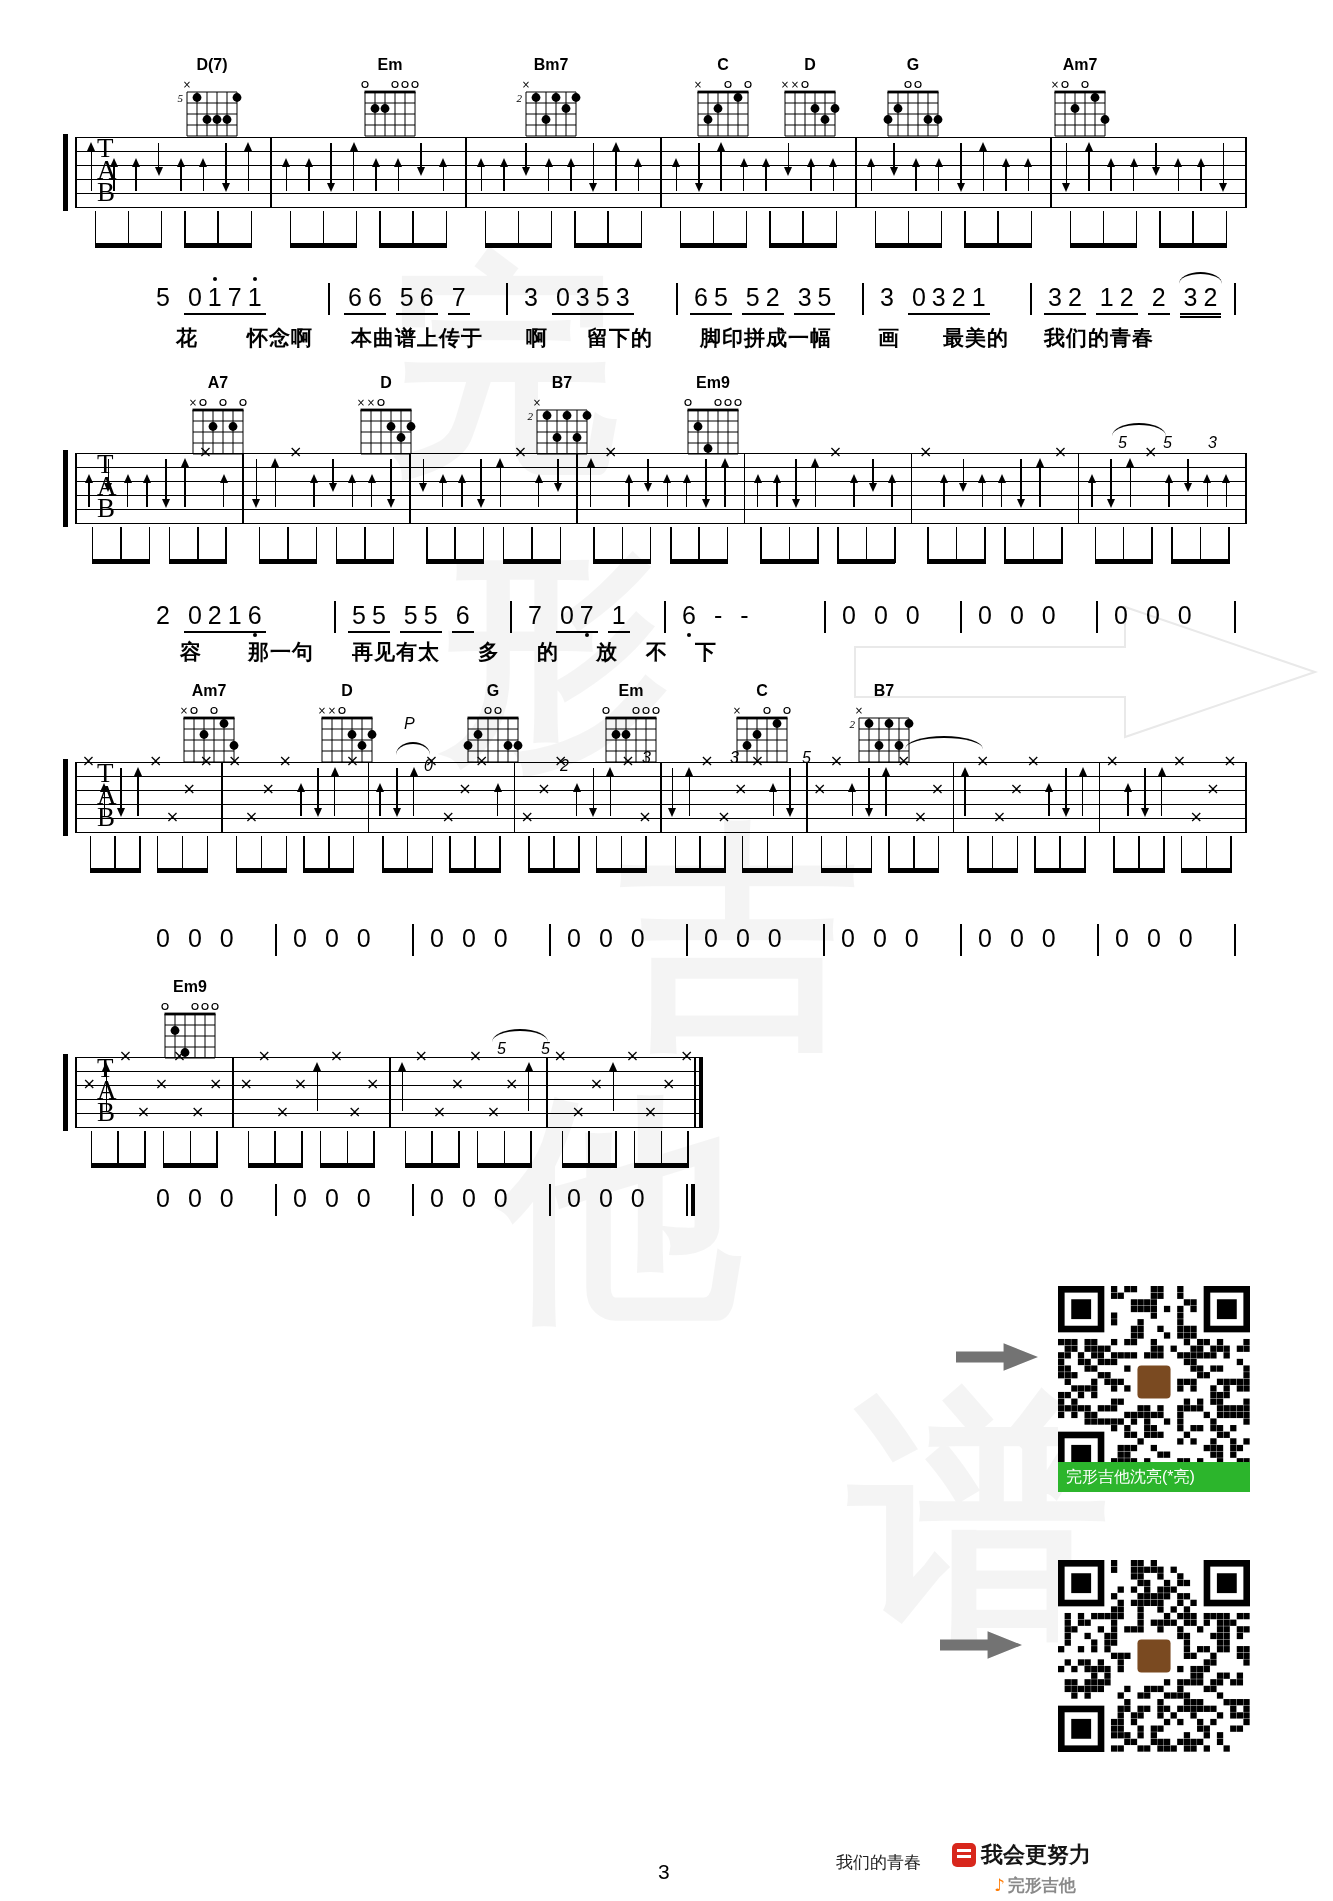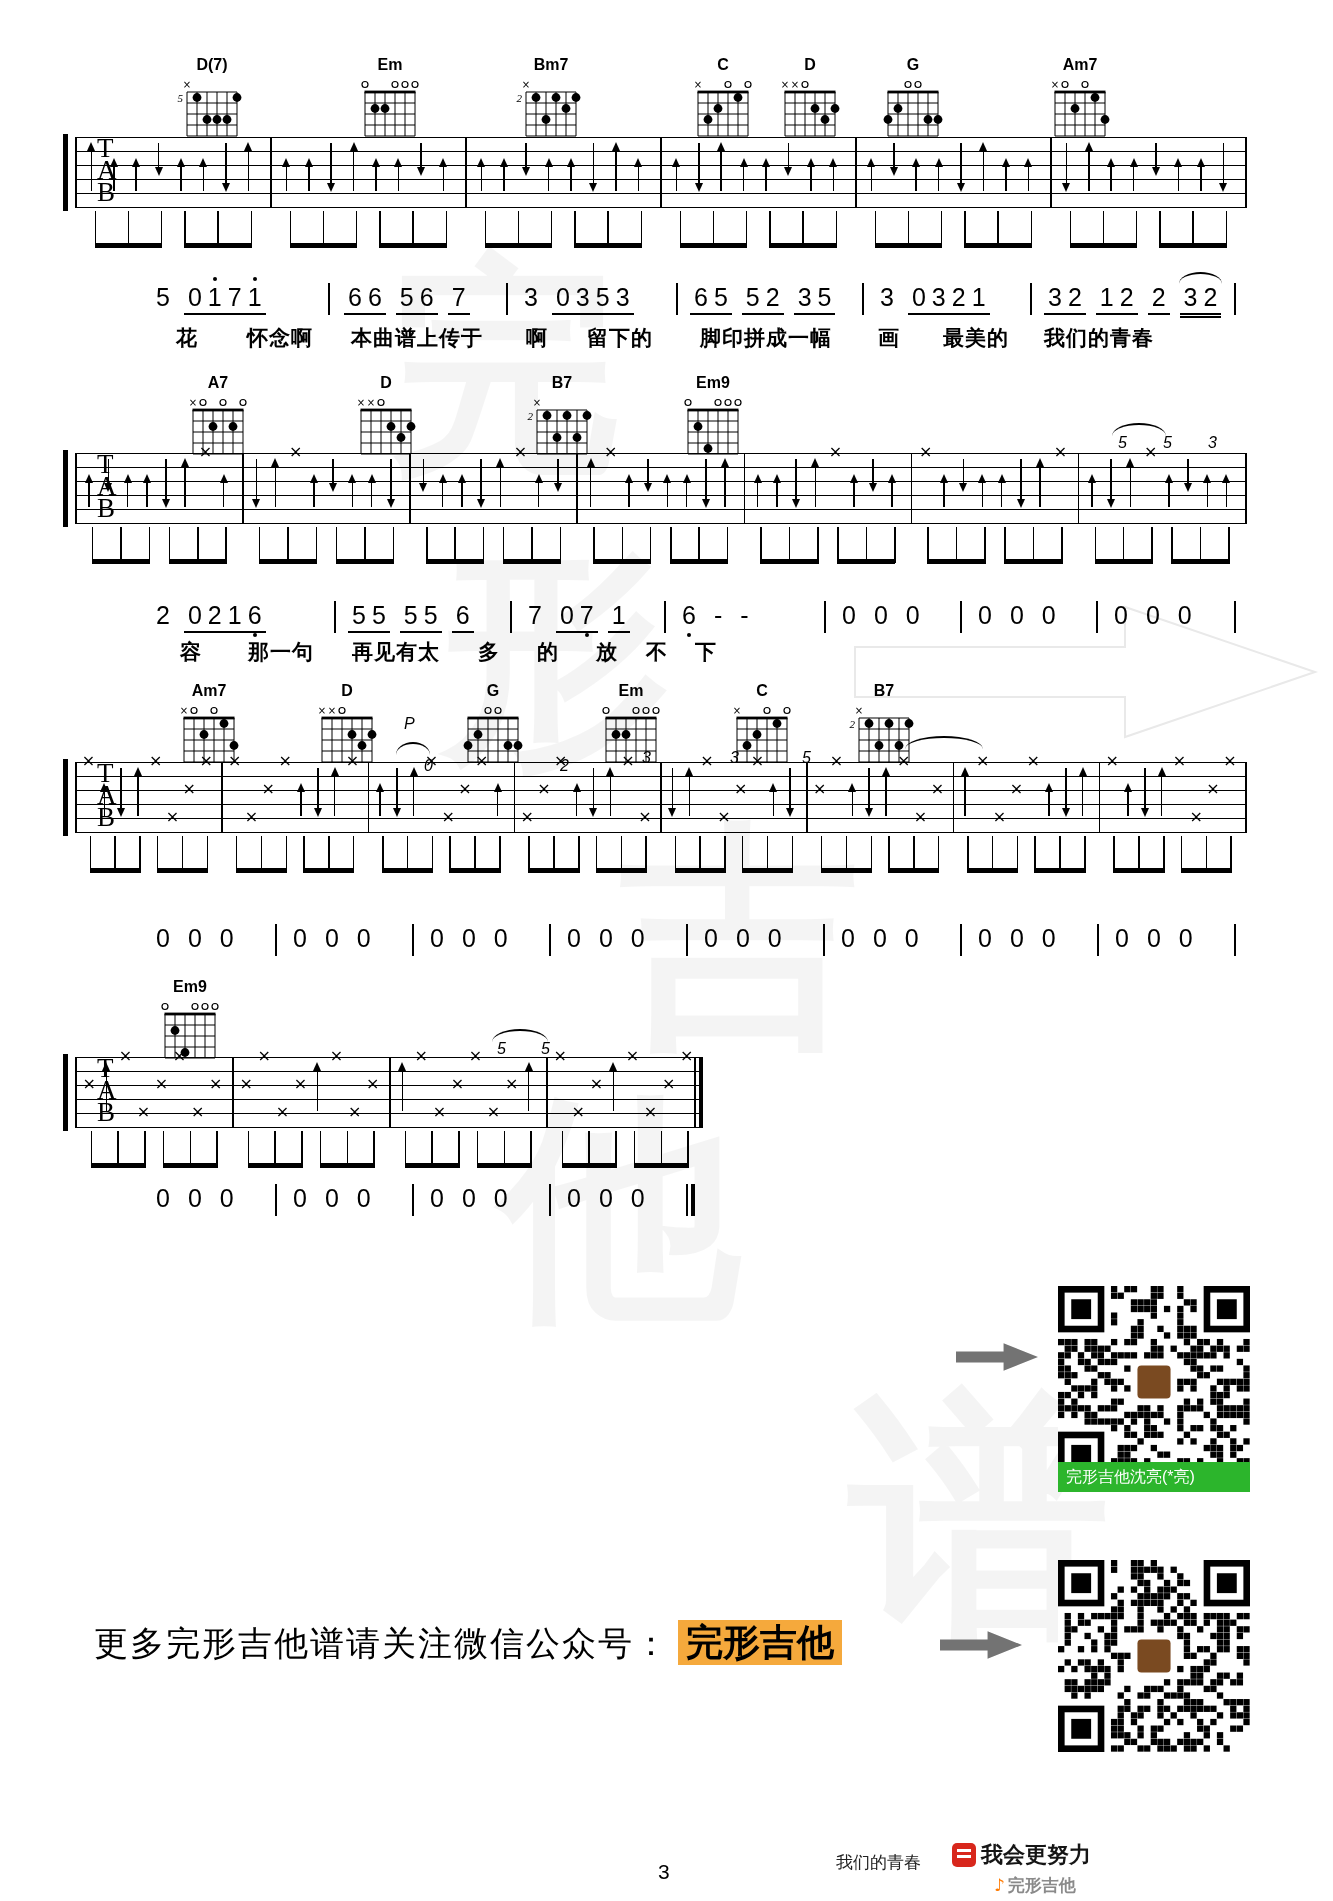--- a/index.html
+++ b/index.html
@@ -1704,21 +1704,20 @@
         <rect x="152.27586206896552" y="6.620689655172414" width="33.10344827586207" height="33.10344827586207" fill="#fff"></rect>
         <rect x="158.89655172413794" y="13.241379310344827" width="19.862068965517242" height="19.862068965517242" fill="#000"></rect>
         <rect x="0" y="145.6551724137931" width="46.3448275862069" height="46.3448275862069" fill="#000"></rect>
         <rect x="6.620689655172414" y="152.27586206896552" width="33.10344827586207" height="33.10344827586207" fill="#fff"></rect>
         <rect x="13.241379310344827" y="158.89655172413794" width="19.862068965517242" height="19.862068965517242" fill="#000"></rect>
         <rect x="76.13793103448276" y="76.13793103448276" width="39.724137931034484" height="39.724137931034484" fill="#fff"></rect>
         <rect x="79.44827586206897" y="79.44827586206897" width="33.10344827586207" height="33.10344827586207" rx="4" fill="#7a4a21"></rect>
       </svg></div>
   <div id="qrlabel" style="background: rgb(44, 181, 44);">完形吉他沈亮(*亮)</div>
 
-  <div id="capC"><span class="calli">更多完形吉他谱请关注微信公众号：</span><span class="hl" style="background: rgb(245, 169, 60);">完形吉他</span></div>
 
   <div id="arrowC" class="big-arrow" style="background: rgb(115, 115, 115);"></div>
   <div id="qr2" class="qr"><svg width="192" height="192">
         <rect x="0" y="0" width="192" height="192" fill="#fff"></rect>
         <rect x="0" y="86.06896551724138" width="6.289655172413792" height="6.289655172413792" fill="#000"></rect>
         <rect x="0" y="105.93103448275862" width="6.289655172413792" height="6.289655172413792" fill="#000"></rect>
         <rect x="6.620689655172414" y="52.96551724137931" width="6.289655172413792" height="6.289655172413792" fill="#000"></rect>
         <rect x="6.620689655172414" y="59.58620689655172" width="6.289655172413792" height="6.289655172413792" fill="#000"></rect>
         <rect x="6.620689655172414" y="66.20689655172414" width="6.289655172413792" height="6.289655172413792" fill="#000"></rect>
         <rect x="6.620689655172414" y="72.82758620689656" width="6.289655172413792" height="6.289655172413792" fill="#000"></rect>

